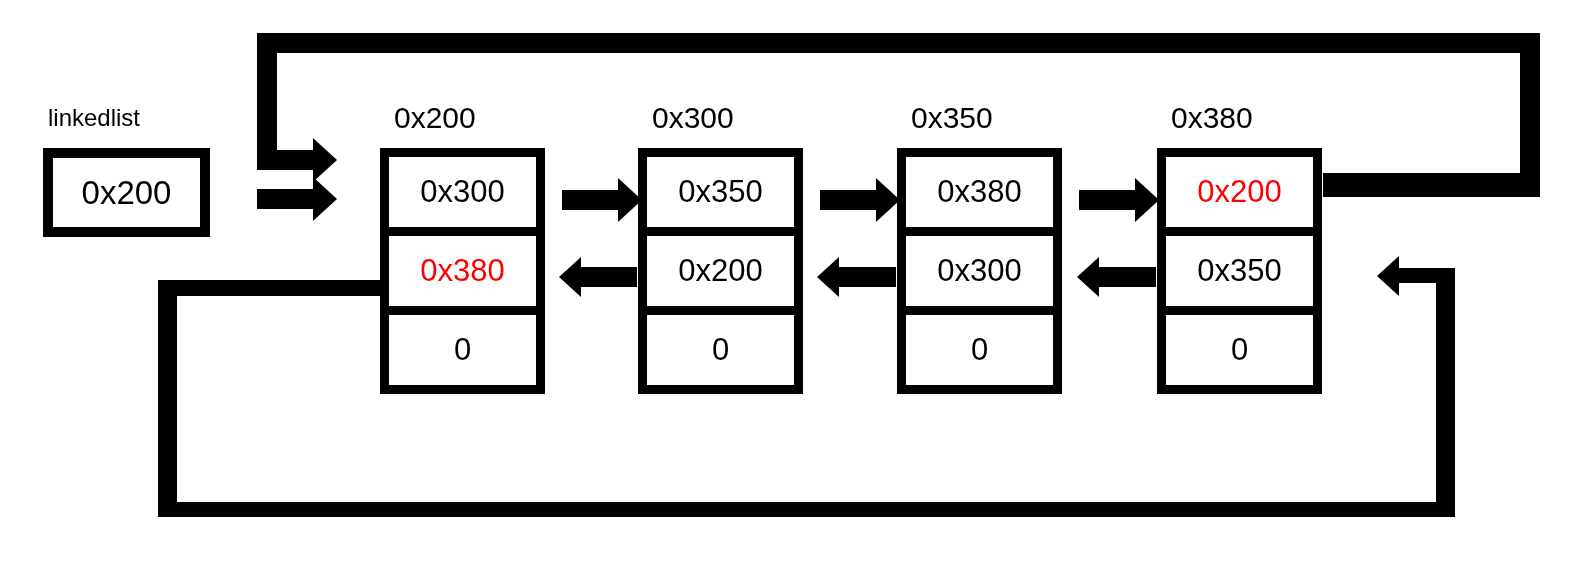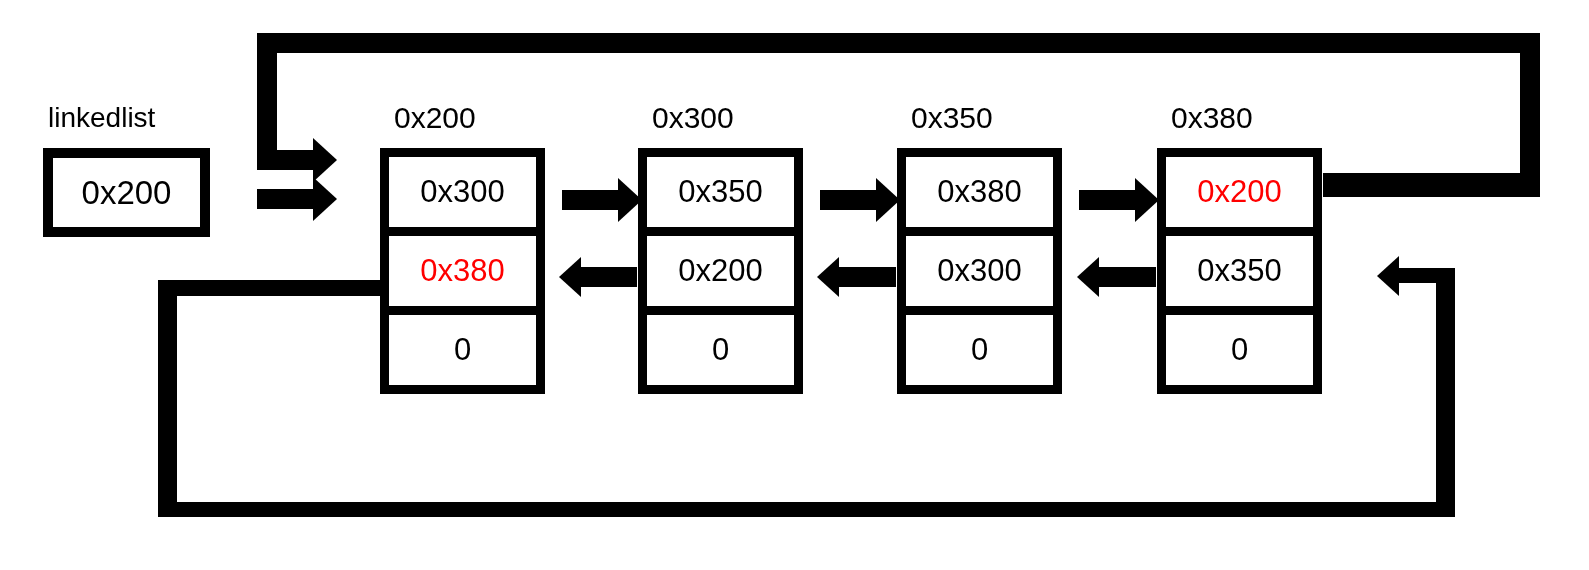--- a/index.html
+++ b/index.html
@@ -28,21 +28,21 @@
     border-left: 24px solid var(--line);
   }
   .tri-left {
     border-top: 20px solid transparent;
     border-bottom: 20px solid transparent;
     border-right: 22px solid var(--line);
   }
   
   .head-label {
     position: absolute; left: 48px; top: 101px;
-    font-size: 28px; line-height: 34px;
+    font-size: 24px; line-height: 34px;
   }
   .head-box {
     position: absolute; left: 43px; top: 148px;
     width: 147px; height: 69px;
     border: 10px solid var(--line);
     background: var(--background);
     text-align: center; font-size: 33px; line-height: 69px;
   }
   
   .node {

